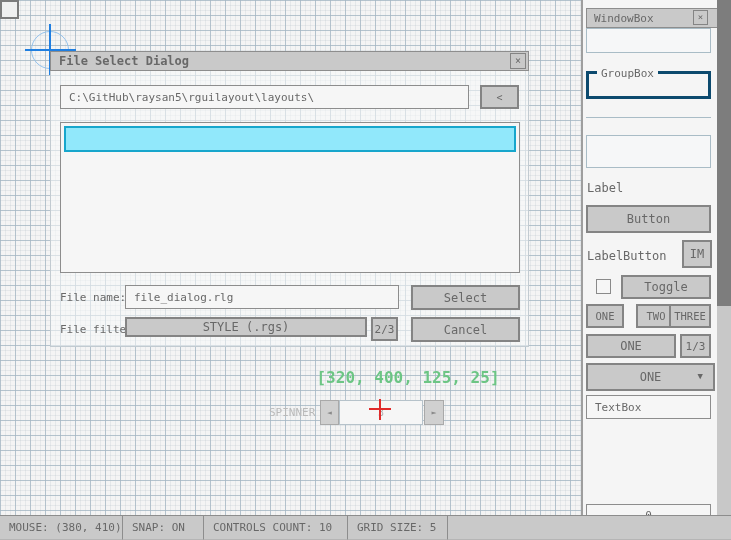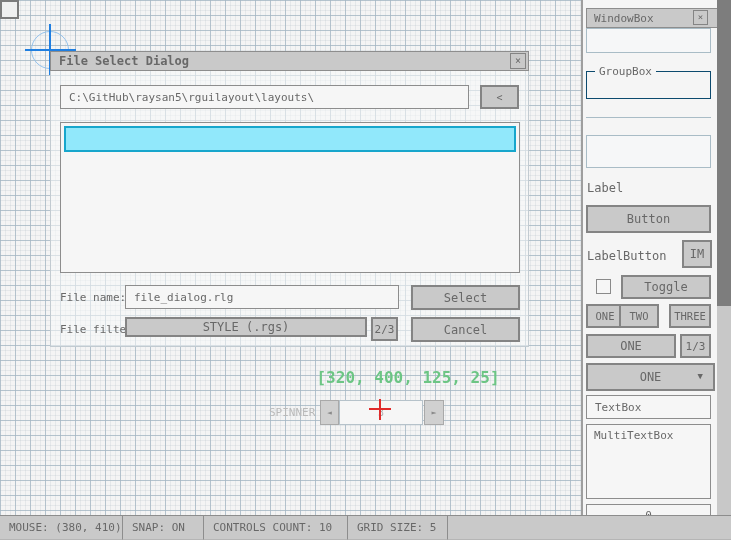--- a/index.html
+++ b/index.html
@@ -68,33 +68,33 @@
   .cursor-h{left:369px;top:408px;width:22px;height:2px;background:#e02b2b;z-index:5;}
   .cursor-v{left:379px;top:399px;width:2px;height:21px;background:#e02b2b;z-index:5;}
 
   
   .sidebar{left:581px;top:0;width:150px;height:515px;background:#f5f5f5;border-left:2px solid #9e9e9e;overflow:hidden;}
   .p-windowbox{left:3px;top:8px;width:125px;height:45px;}
   .p-wb-title{left:0;top:0;width:135px;height:20px;background:#c9c9c9;border:1px solid #8d8d8d;
     display:flex;align-items:center;padding-left:7px;font-size:11px;}
   .p-wb-close{left:107px;top:2px;width:15px;height:15px;font-size:9px;}
   .p-wb-body{left:0;top:20px;width:125px;height:25px;border:1px solid #a9bcc6;background:#f6f7f8;}
-  .p-groupbox{left:3px;top:71px;width:125px;height:28px;border:1px solid #0c4a6e;}
+  .p-groupbox{left:3px;top:71px;width:125px;height:28px;border:3px solid #0c4a6e;}
   .p-gb-label{left:8px;top:-7px;background:#f5f5f5;padding:0 4px;font-size:11px;}
   .p-line{left:3px;top:117px;width:125px;height:1px;background:#a9bcc6;}
   .p-panel{left:3px;top:135px;width:125px;height:33px;border:1px solid #a9bcc6;background:#f6f7f8;}
   .p-label{left:4px;top:181px;font-size:12px;}
   .p-button{left:3px;top:205px;width:125px;height:28px;}
   .p-lblbtn{left:4px;top:249px;font-size:12px;}
   .p-imbtn{left:99px;top:240px;width:30px;height:28px;}
   .p-check{left:13px;top:279px;width:15px;height:15px;background:#f6f6f6;border:1px solid #8a8a8a;}
   .p-toggle{left:38px;top:275px;width:90px;height:24px;}
   .p-tg{height:24px;top:304px;font-size:10.5px;}
   .p-tg1{left:3px;width:38px;}
-  .p-tg2{left:36px;width:40px;}
+  .p-tg2{left:53px;width:40px;}
   .p-tg3{left:86px;width:42px;}
   .p-combo{left:3px;top:334px;width:90px;height:24px;}
   .p-combo-count{left:97px;top:334px;width:31px;height:24px;font-size:11px;}
   .p-drop{left:3px;top:363px;width:125px;height:24px;position:absolute;}
   .p-drop-arrow{position:absolute;right:10px;top:7px;font-size:9px;color:#686868;line-height:1;}
   .p-textbox{left:3px;top:395px;width:125px;height:24px;}
   .p-multibox{left:3px;top:424px;width:125px;height:75px;background:#f6f6f6;border:1px solid #8d8d8d;
     font-size:11px;padding:4px 7px;box-sizing:border-box;}
   .p-valuebox{left:3px;top:504px;width:125px;height:22px;justify-content:center;}
   .p-scroll{left:134px;top:0;width:14px;height:515px;background:#c8c8c8;}
@@ -227,23 +227,20 @@
 
   <div class="btn p-drop">
     <span>ONE</span>
     <span class="p-drop-arrow">▼</span>
   </div>
 
   <div class="abs field p-textbox">
     <span>TextBox</span>
   </div>
 
-  <div class="abs p-multibox">
-    <span>MultiTextBox</span>
-  </div>
 
   <div class="abs field p-valuebox">
     <span>0</span>
   </div>
 
   <div class="abs p-scroll">
     <div class="abs p-scroll-thumb"></div>
   </div>
 </div>
 

